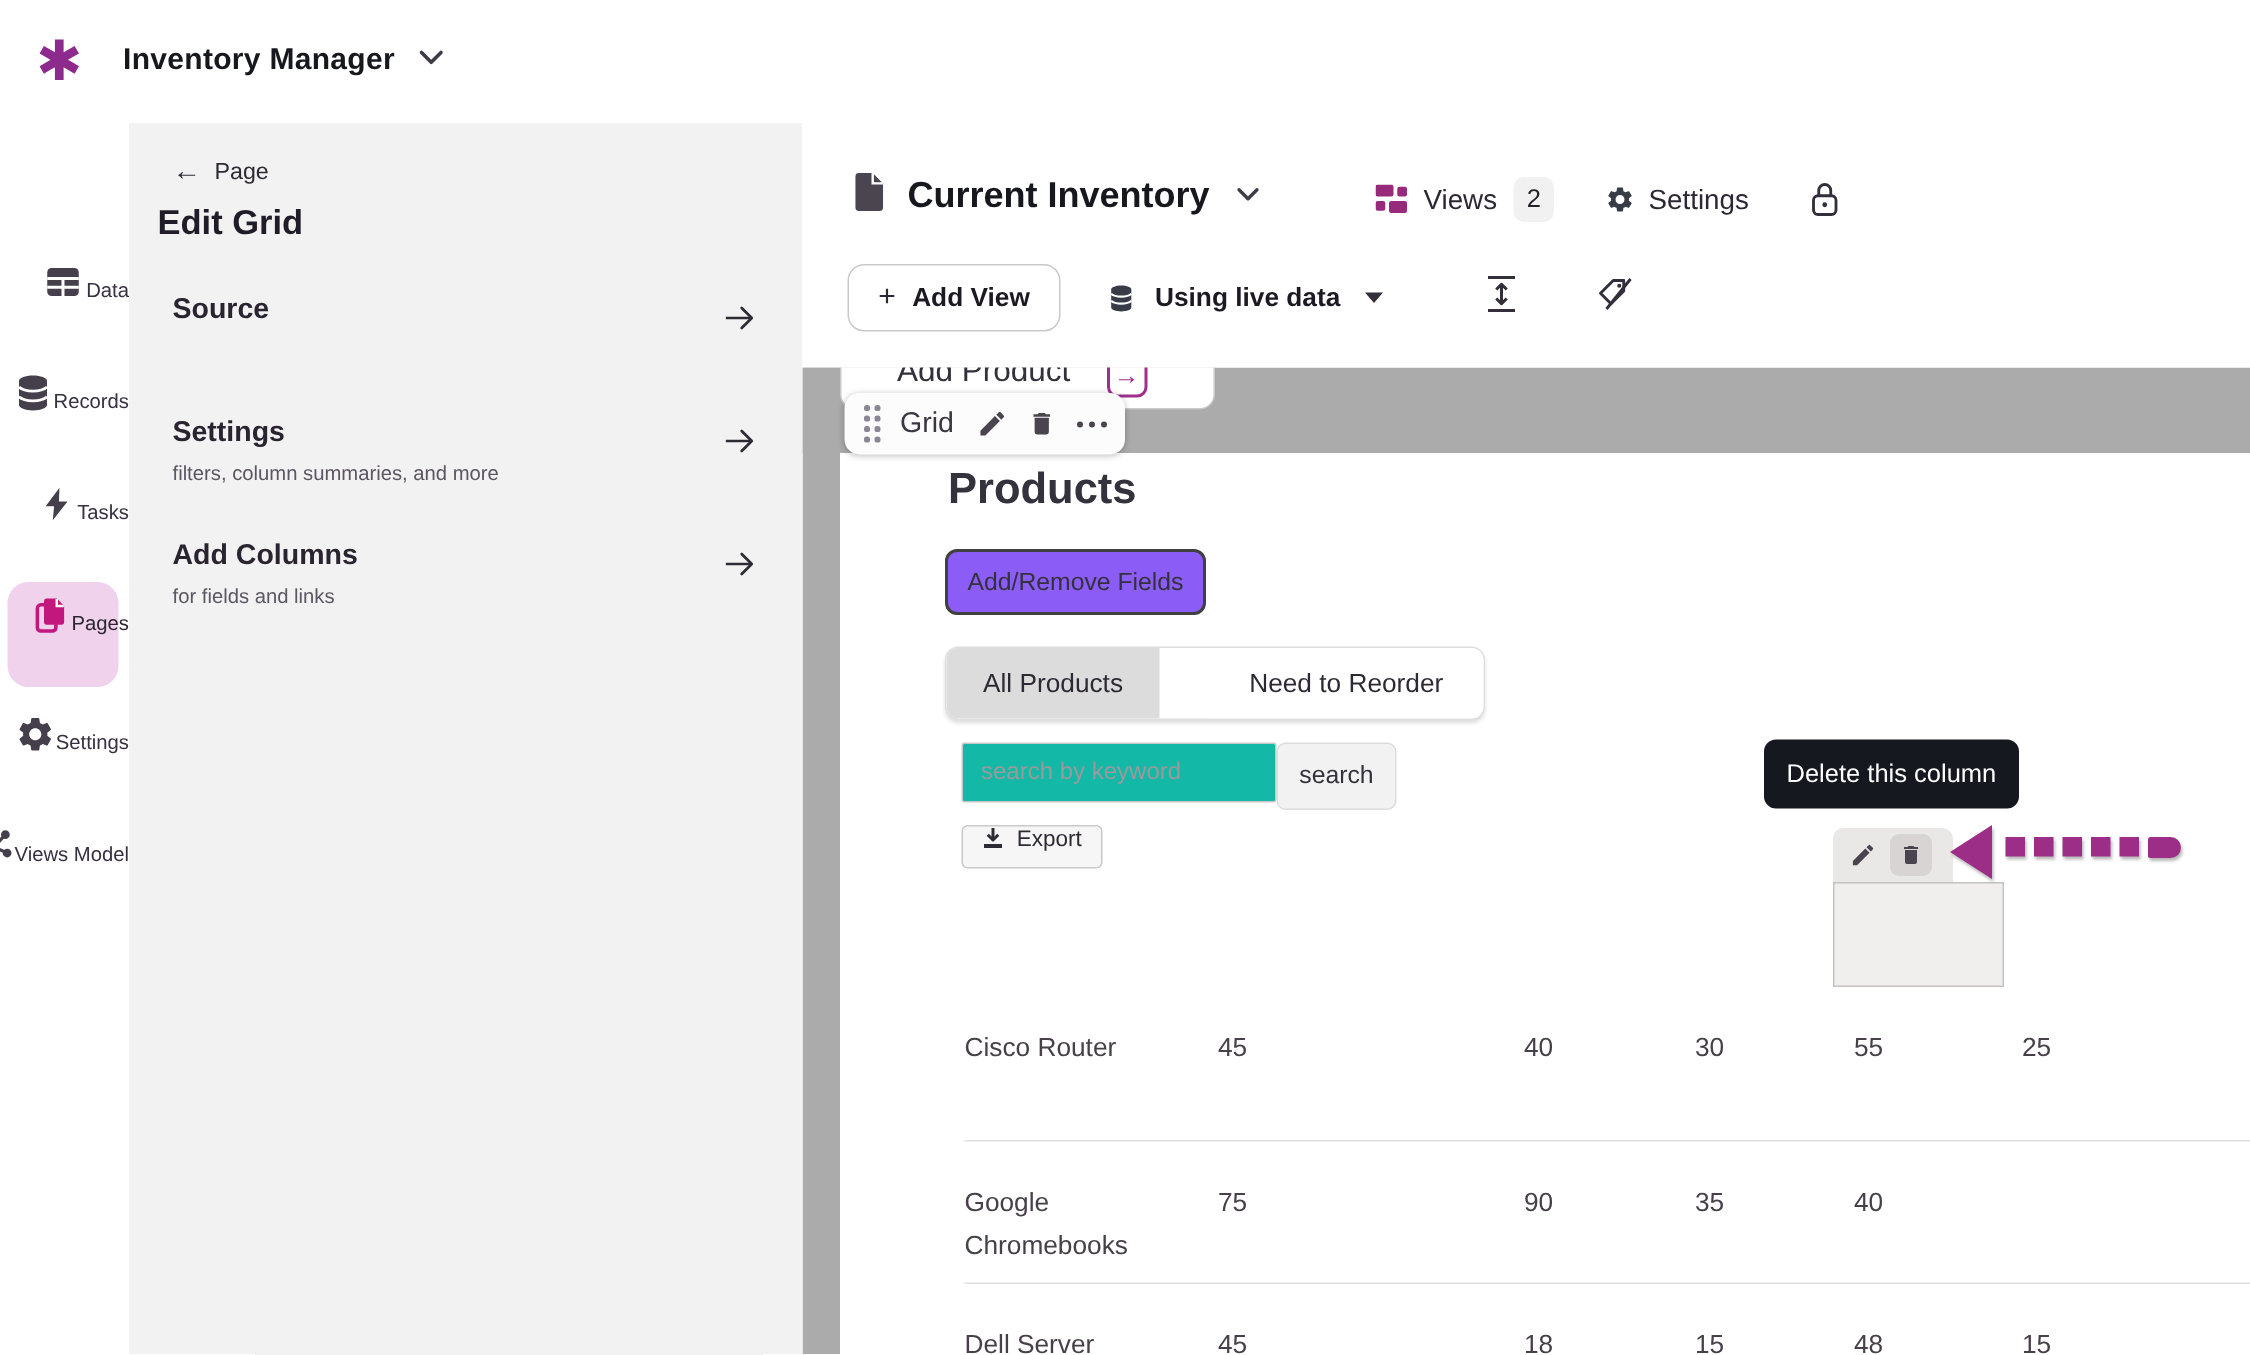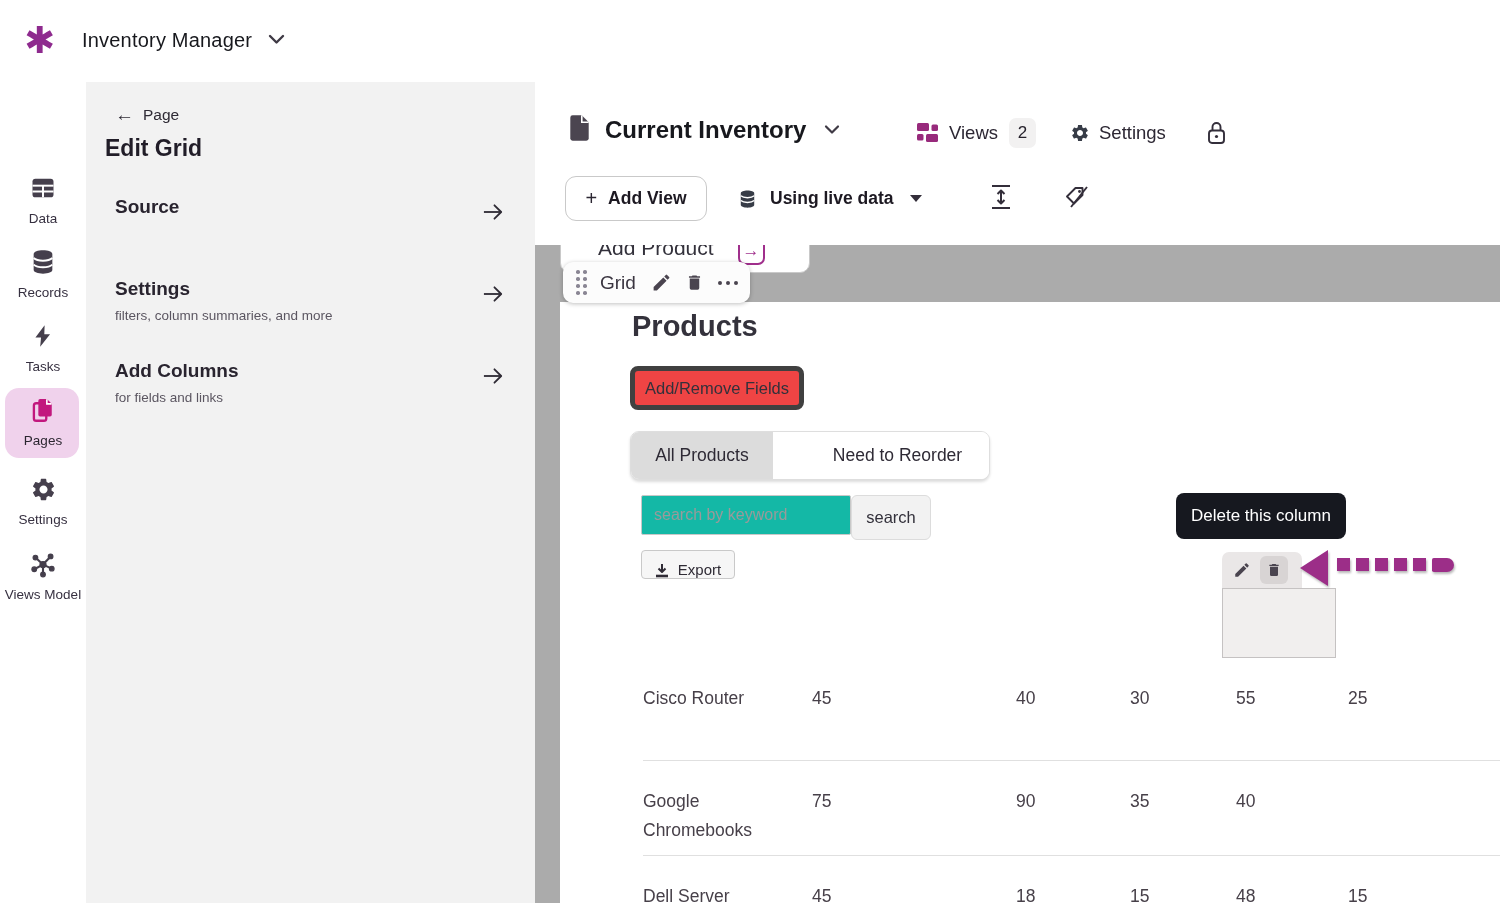--- a/index.html
+++ b/index.html
@@ -3,26 +3,26 @@
 <meta charset="utf-8">
 <style>
   * { margin:0; padding:0; box-sizing:border-box; }
   html,body { width:1500px; height:903px; }
   body { font-family:"Liberation Sans","DejaVu Sans",sans-serif; background:#fff; color:#2c2733; }
   .screen { position:relative; width:1500px; height:903px; overflow:hidden; background:#fff; }
 
   
   .topbar { position:absolute; left:0; top:0; width:1500px; height:80px; background:#fff; display:flex; align-items:center; }
   .logo { font-size:37px; color:#8e2a8e; margin-left:24px; line-height:1; }
-  .app-title { font-size:20px; font-weight:400; color:#17181d; margin-left:27px; letter-spacing:.2px; }
+  .app-title { font-size:20px; font-weight:700; color:#17181d; margin-left:27px; letter-spacing:.2px; }
   .title-chev { margin-left:16px; }
 
   
   .rail { position:absolute; left:0; top:80px; width:86px; height:823px; background:#fff; }
-  .rail-item { position:absolute; left:0; width:86px; display:flex; flex-direction:column; align-items:center; cursor:pointer;justify-content:flex-end; }
+  .rail-item { position:absolute; left:0; width:86px; display:flex; flex-direction:row; align-items:center; cursor:pointer;justify-content:flex-end; }
   .rail-item .lbl { font-size:13.5px; color:#363040; margin-top:5px; white-space:nowrap; }
   .rail-active-bg { position:absolute; left:5px; top:308px; width:74px; height:70px; background:#f0d2ec; border-radius:14px; }
 
   
   .panel { position:absolute; left:86px; top:82px; width:449px; height:821px; background:#f2f2f2; }
   .back-row { position:absolute; left:29px; top:22px; display:flex; align-items:center; gap:9px; cursor:pointer; }
   .back-arrow { font-size:19px; color:#2f2b35; }
   .back-lbl { font-size:15.5px; color:#2f2b35; }
   .panel-title { position:absolute; left:19px; top:53px; font-size:23px; font-weight:600; color:#211d28; }
   .sect { position:absolute; left:29px; width:390px; cursor:pointer; }
@@ -61,31 +61,31 @@
 
   .grid-pill { position:absolute; left:28px; top:17px; width:187px; height:41px; background:#fcfcfc; border-radius:10px; box-shadow:0 1px 4px rgba(0,0,0,.25); display:flex; align-items:center; padding:0 13px; z-index:3; }
   .grid-pill .view-name { font-size:19px; color:#3a3540; margin:0 15px 0 13px; }
   .dots { display:grid; grid-template-columns:4px 4px; grid-auto-rows:4px; gap:3px; cursor:grab; }
   .dots i { width:3.5px; height:3.5px; background:#8a8694; border-radius:50%; }
   .pill-ic { margin-right:13px; cursor:pointer; display:flex; }
 
   
   .card { position:absolute; left:25px; top:57px; width:940px; height:601px; background:#fff; overflow:hidden;margin-left:46px; }
   .products-h { position:absolute; left:26px; top:8px; font-size:29px; color:#34323c; }
-  .arf-btn { position:absolute; left:24px; top:64px; width:174px; height:44px; background:#ef4444; border:5px solid #404040; border-radius:8px; font-size:16.5px; color:#33313b; display:flex; align-items:center; justify-content:center; cursor:pointer;text-align:center; }
+  .arf-btn { position:absolute; left:24px; top:64px; width:174px; height:44px; background:#8b5cf6; border:2px solid #404040; border-radius:8px; font-size:16.5px; color:#33313b; display:flex; align-items:center; justify-content:center; cursor:pointer;text-align:center; }
 
   .tabs { position:absolute; left:24px; top:129px; height:49px; display:flex; border:1px solid #dedede; border-radius:9px; background:#fff; box-shadow:0 2px 3px rgba(0,0,0,.14); overflow:hidden;gap:33px; }
   .tab { display:flex; align-items:center; justify-content:center; font-size:17.5px; color:#2e2a35; cursor:pointer; }
   .tab-active { width:142px; background:#dcdcdc; }
   .tab-idle { width:183px; background:#fff; }
 
   .search-input { position:absolute; left:35px; top:193px; width:210px; height:40px; border:1px solid #c8c8c8; border-radius:2px; font-size:16px; color:#33313b; padding:0 12px; font-family:"Liberation Sans",sans-serif; background:#14b8a6; }
   .search-input::placeholder { color:#9a9a9a; }
   .search-btn { position:absolute; left:245px; top:193px; width:80px; height:45px; background:#f2f2f2; border:1px solid #dcdcdc; border-radius:6px; font-size:16.5px; color:#33313b; display:flex; align-items:center; justify-content:center; cursor:pointer; }
-  .export-btn { position:absolute; left:35px; top:248px; width:94px; height:29px; background:#f6f6f6; border:1px solid #c9c9c9; border-radius:4px; display:flex; align-items:flex-end; justify-content:center; gap:9px; font-size:15px; color:#2f2b35; cursor:pointer; }
+  .export-btn { position:absolute; left:35px; top:248px; width:94px; height:29px; background:#f6f6f6; border:1px solid #c9c9c9; border-radius:4px; display:flex; align-items:flex-start; justify-content:center; gap:9px; font-size:15px; color:#2f2b35; cursor:pointer; }
 
   
   .t-grid { position:absolute; left:37px; width:903px; display:grid; grid-template-columns:169px 204px 114px 106px 112px auto; }
   .t-head { top:286px; height:70px; border-bottom:1px solid #9c9c9c; align-items:center; z-index:2; }
   .t-head .hc { font-size:17.5px; font-weight:700; color:#3f3948; }
   .t-row { height:95px; }
   .t-row .c { font-size:17.5px; color:#474049; padding-top:26px; line-height:29px; padding-right:14px; }
   .row-1 { top:356px; height:102px; }
   .row-2 { top:458px; border-top:1px solid #e0e0e0; }
   .row-3 { top:553px; border-top:1px solid #e0e0e0; }

